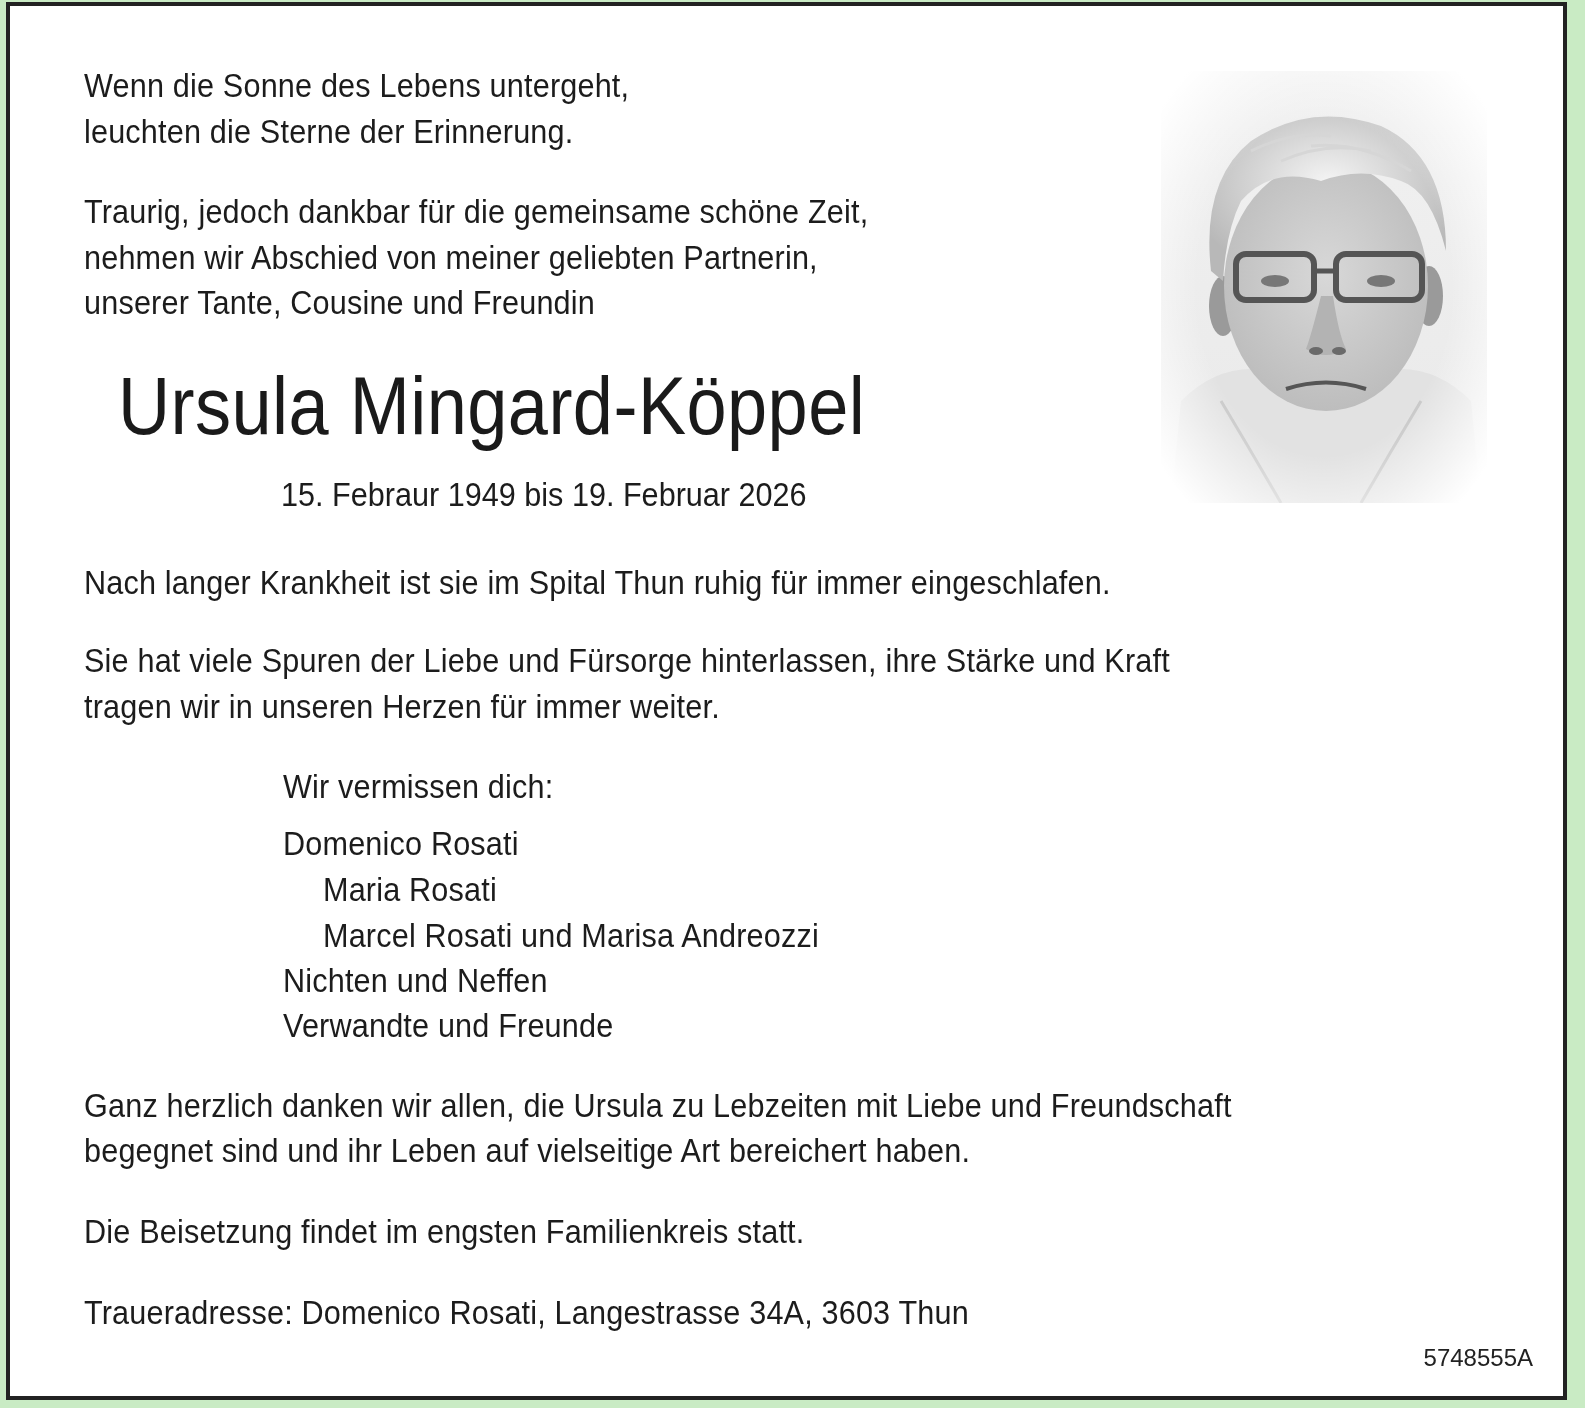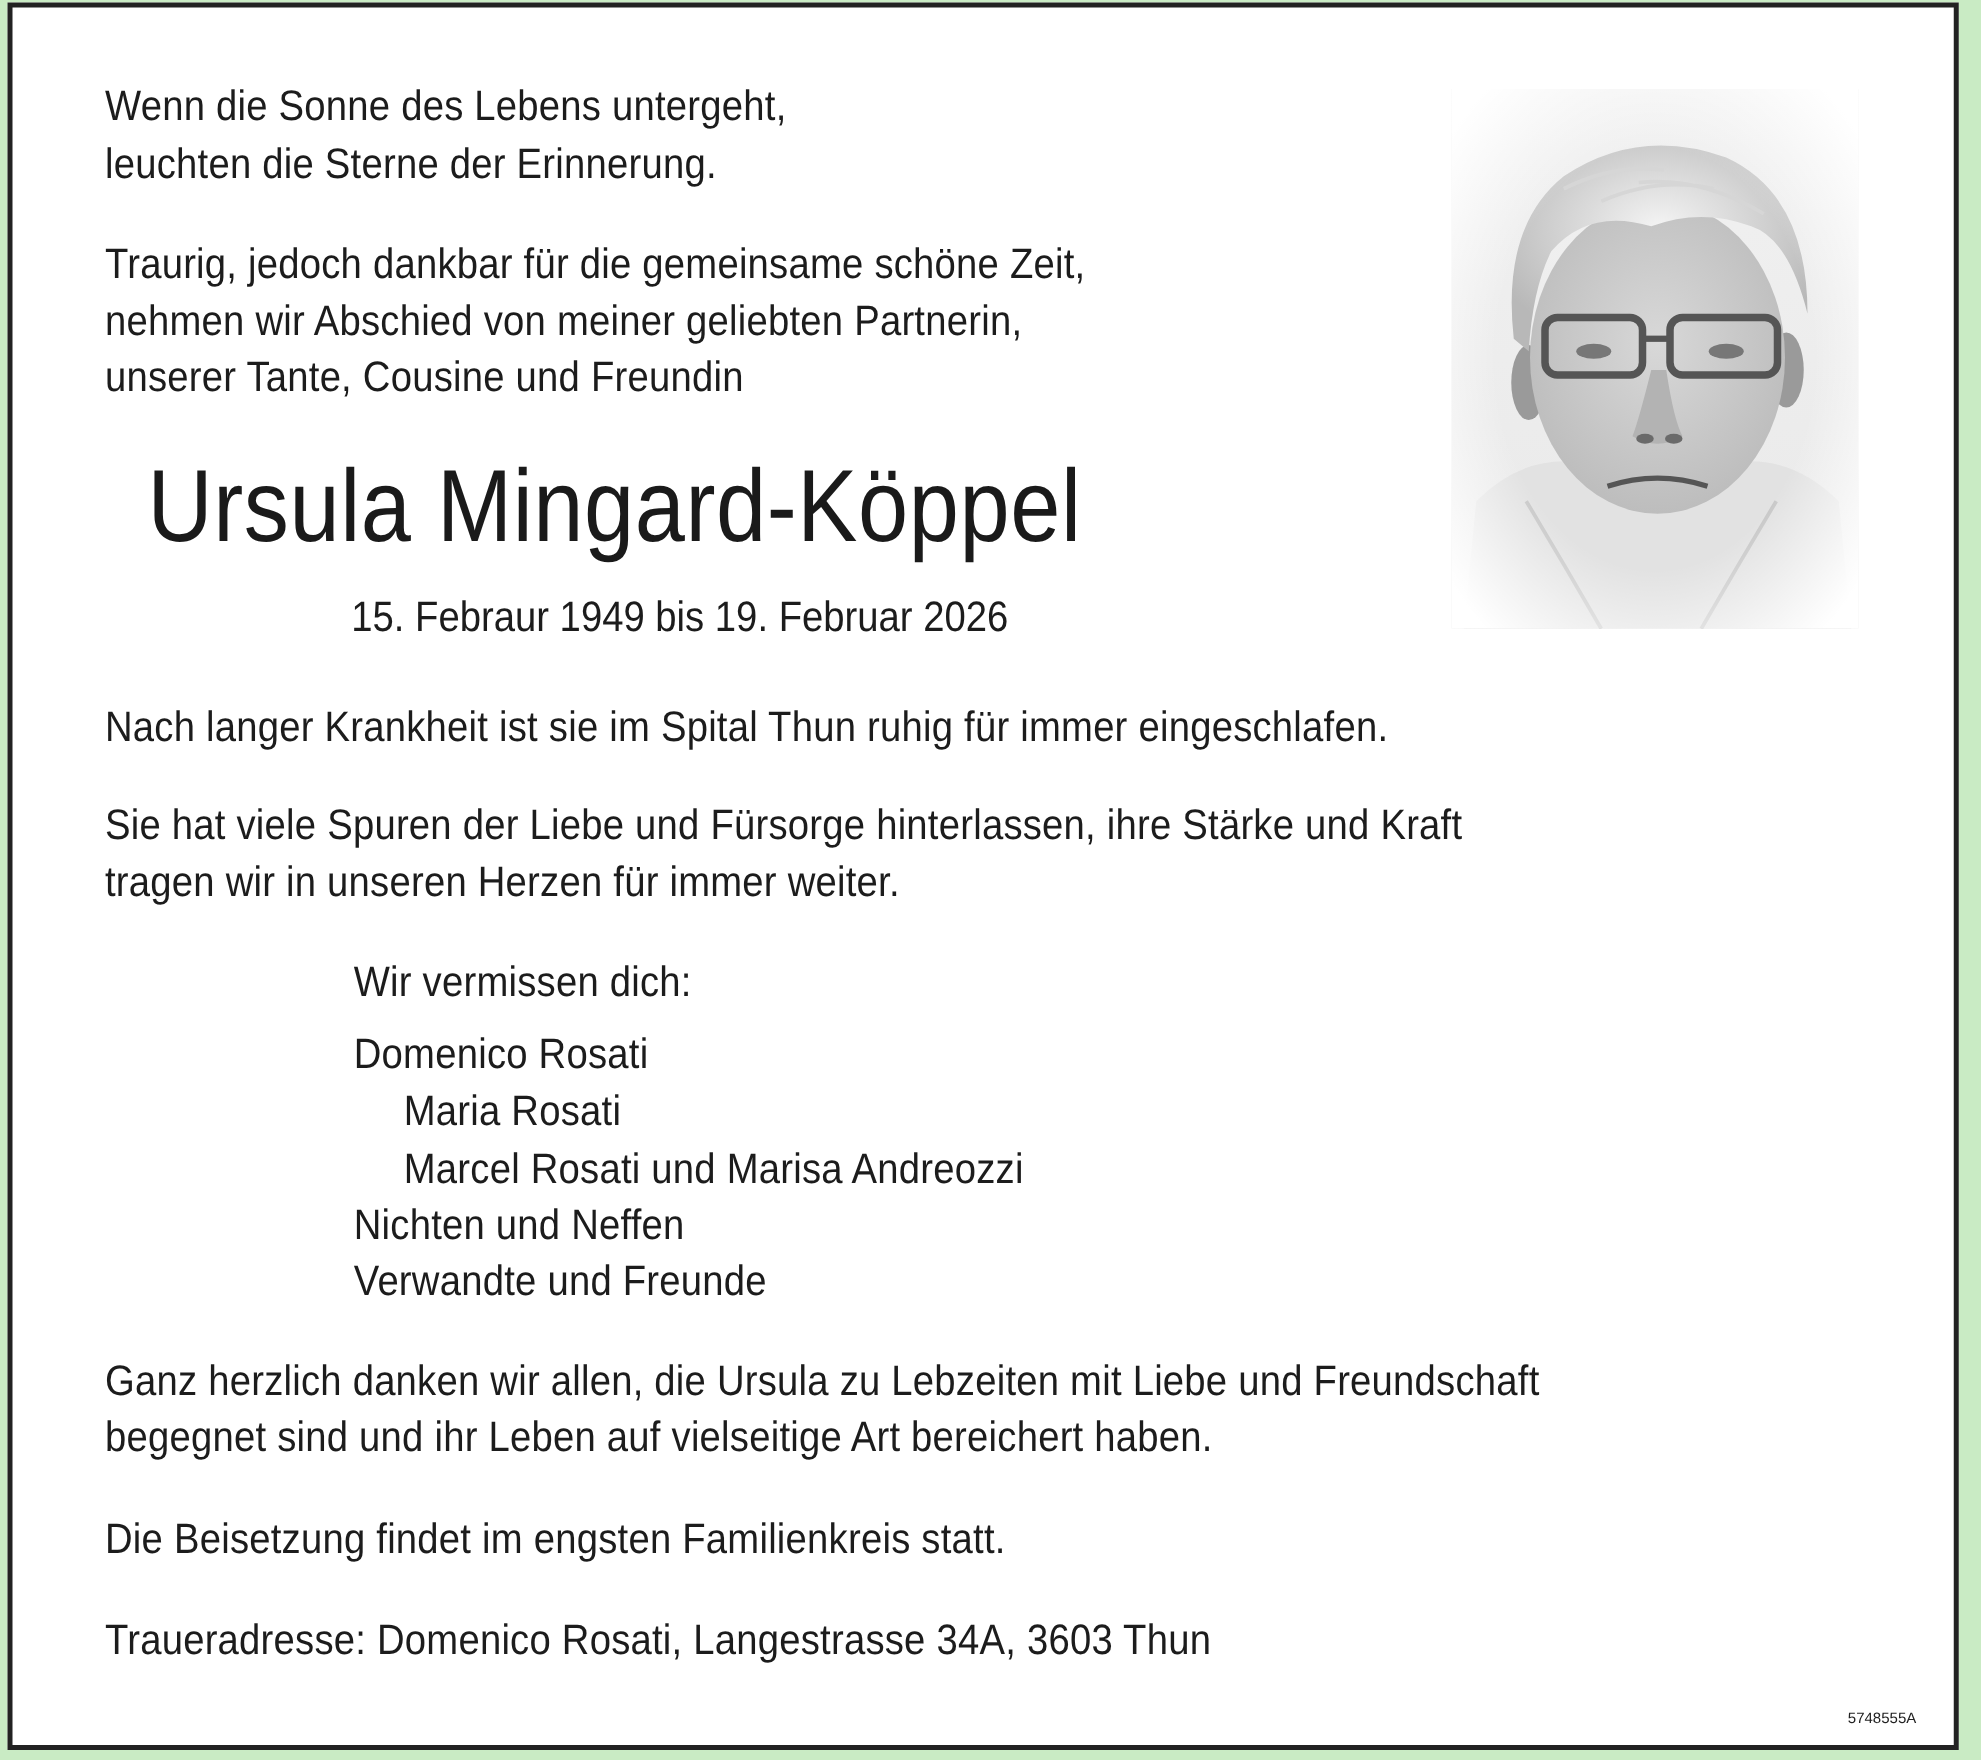--- a/index.html
+++ b/index.html
@@ -64,22 +64,22 @@
       left: 1151px;
       top: 65px;
       width: 326px;
       height: 432px;
       overflow: hidden;
     }
     .portrait svg { display: block; }
     .refcode {
       position: absolute;
       right: 30px;
-      bottom: 11px;
-      font-size: 12px;
+      bottom: 27px;
+      font-size: 24px;
       line-height: 22px;
       color: #222;
       font-family: "Liberation Sans", sans-serif;
     }
   </style>
 </head>
 <body>
 
 <div class="frame">
 

